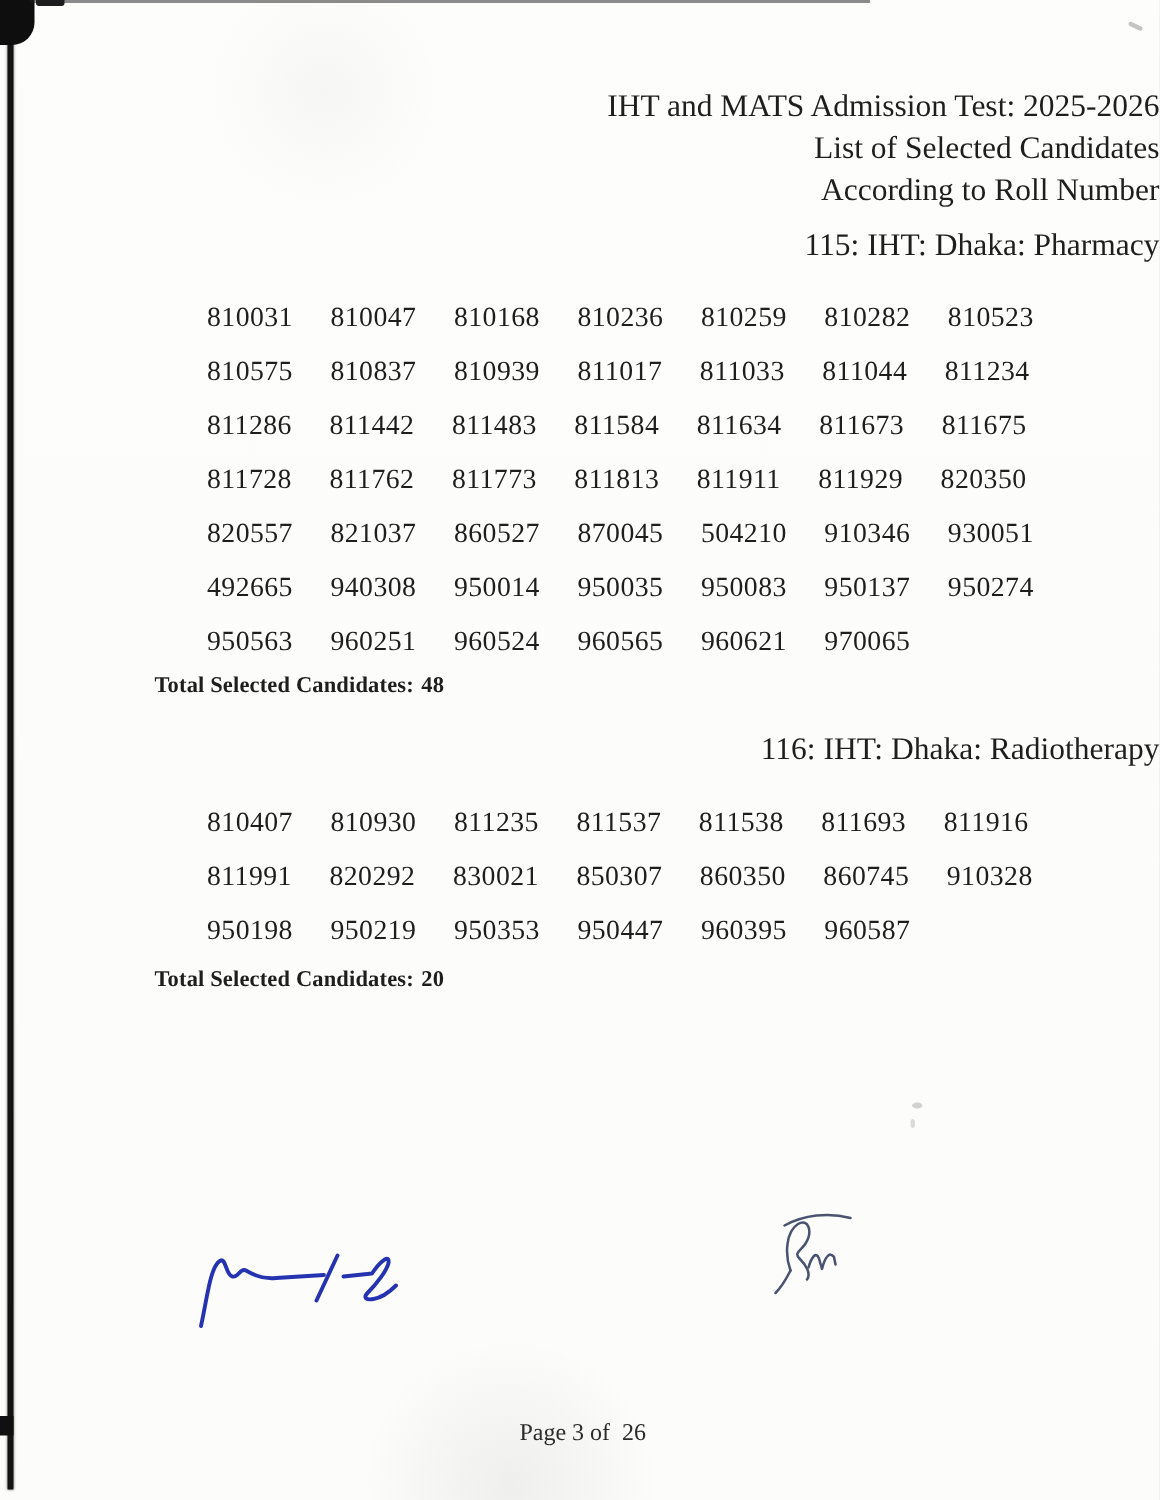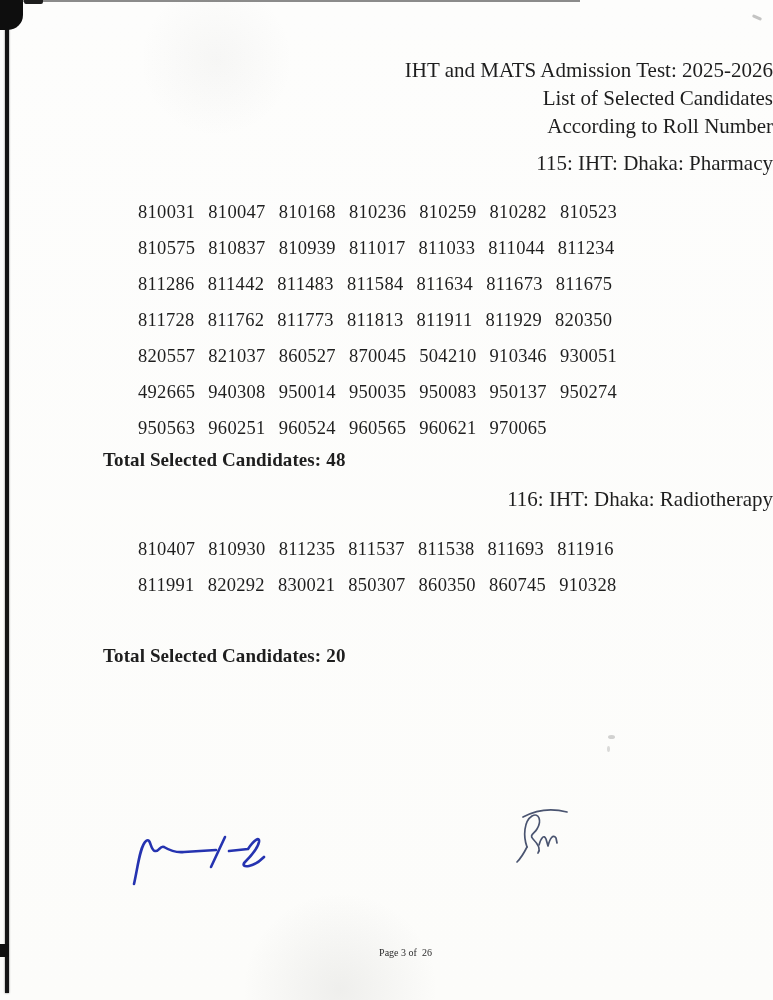--- a/index.html
+++ b/index.html
@@ -24,26 +24,26 @@
   .mark-top-right{position:absolute;left:752px;top:16px;width:10px;height:3px;background:rgba(90,90,90,.35);transform:rotate(25deg);border-radius:2px;}
   .mark-bottom-left{position:absolute;left:0;top:944px;width:9px;height:13px;background:#101010;}
   .speck-1{position:absolute;left:608px;top:735px;width:7px;height:4px;background:rgba(130,130,130,.35);border-radius:50%;}
   .speck-2{position:absolute;left:607px;top:746px;width:3px;height:6px;background:rgba(140,140,140,.3);border-radius:50%;}
 
   
   .centered{position:absolute;left:38px;width:735px;text-align:right;}
   .title-line{font-size:21px;line-height:25px;}
   .section-heading{font-size:21px;line-height:25px;}
   .num-grid{position:absolute;left:138px;width:545px;}
-  .num-row{display:flex;gap:13px;height:36px;align-items:center;}
+  .num-row{display:flex;gap:25px;height:36px;align-items:center;}
   .num-row.n6{}
   .roll{font-size:18.5px;letter-spacing:0.3px;white-space:nowrap;}
-  .total-line{position:absolute;left:103px;font-size:19px;font-weight:bold;letter-spacing:0.1px;}
+  .total-line{position:absolute;left:103px;font-size:15px;font-weight:bold;letter-spacing:0.1px;}
   .total-line .val{margin-left:5px;}
-  .footer{position:absolute;left:38px;width:735px;text-align:center;font-size:10px;color:#2b2b2b;white-space:pre;}
+  .footer{position:absolute;left:21px;width:735px;text-align:center;font-size:16px;color:#2b2b2b;white-space:pre;}
   .sig{position:absolute;}
 </style>
 </head>
 <body>
 
 <div class="scan-page">
 
   <div class="edge-left"></div>
   <div class="corner-tl"></div>
   <div class="edge-top"></div>
@@ -139,20 +139,28 @@
       </div>
       <div class="num-row n7">
         <span class="roll">811991</span>
         <span class="roll">820292</span>
         <span class="roll">830021</span>
         <span class="roll">850307</span>
         <span class="roll">860350</span>
         <span class="roll">860745</span>
         <span class="roll">910328</span>
       </div>
+      <div class="num-row n6">
+        <span class="roll">950198</span>
+        <span class="roll">950219</span>
+        <span class="roll">950353</span>
+        <span class="roll">950447</span>
+        <span class="roll">960395</span>
+        <span class="roll">960587</span>
+      </div>
     </div>
   <div class="total-line" style="top:645px">
     <span>Total Selected Candidates:</span><span class="val">20</span>
   </div>
 
   <svg class="sig" style="left:126px;top:824px" width="145" height="66" viewBox="0 0 145 66">
     <g fill="none" stroke-width="2.6" stroke-linecap="round" stroke-linejoin="round" stroke="#2533b0">
       <path d="M 8 60 C 12 42, 14 22, 20 17 C 25 13, 24 26, 29 27 C 33 28, 34 21, 38 23 C 43 26, 49 29, 58 28 L 90 26"></path>
       <path d="M 85 43 L 99 13"></path>
       <path d="M 103 27 L 122 25 C 128 16, 134 12, 133 18 C 132 23, 125 32, 119 38 C 116 41, 118 43, 123 42 C 129 41, 134 37, 138 33"></path>

